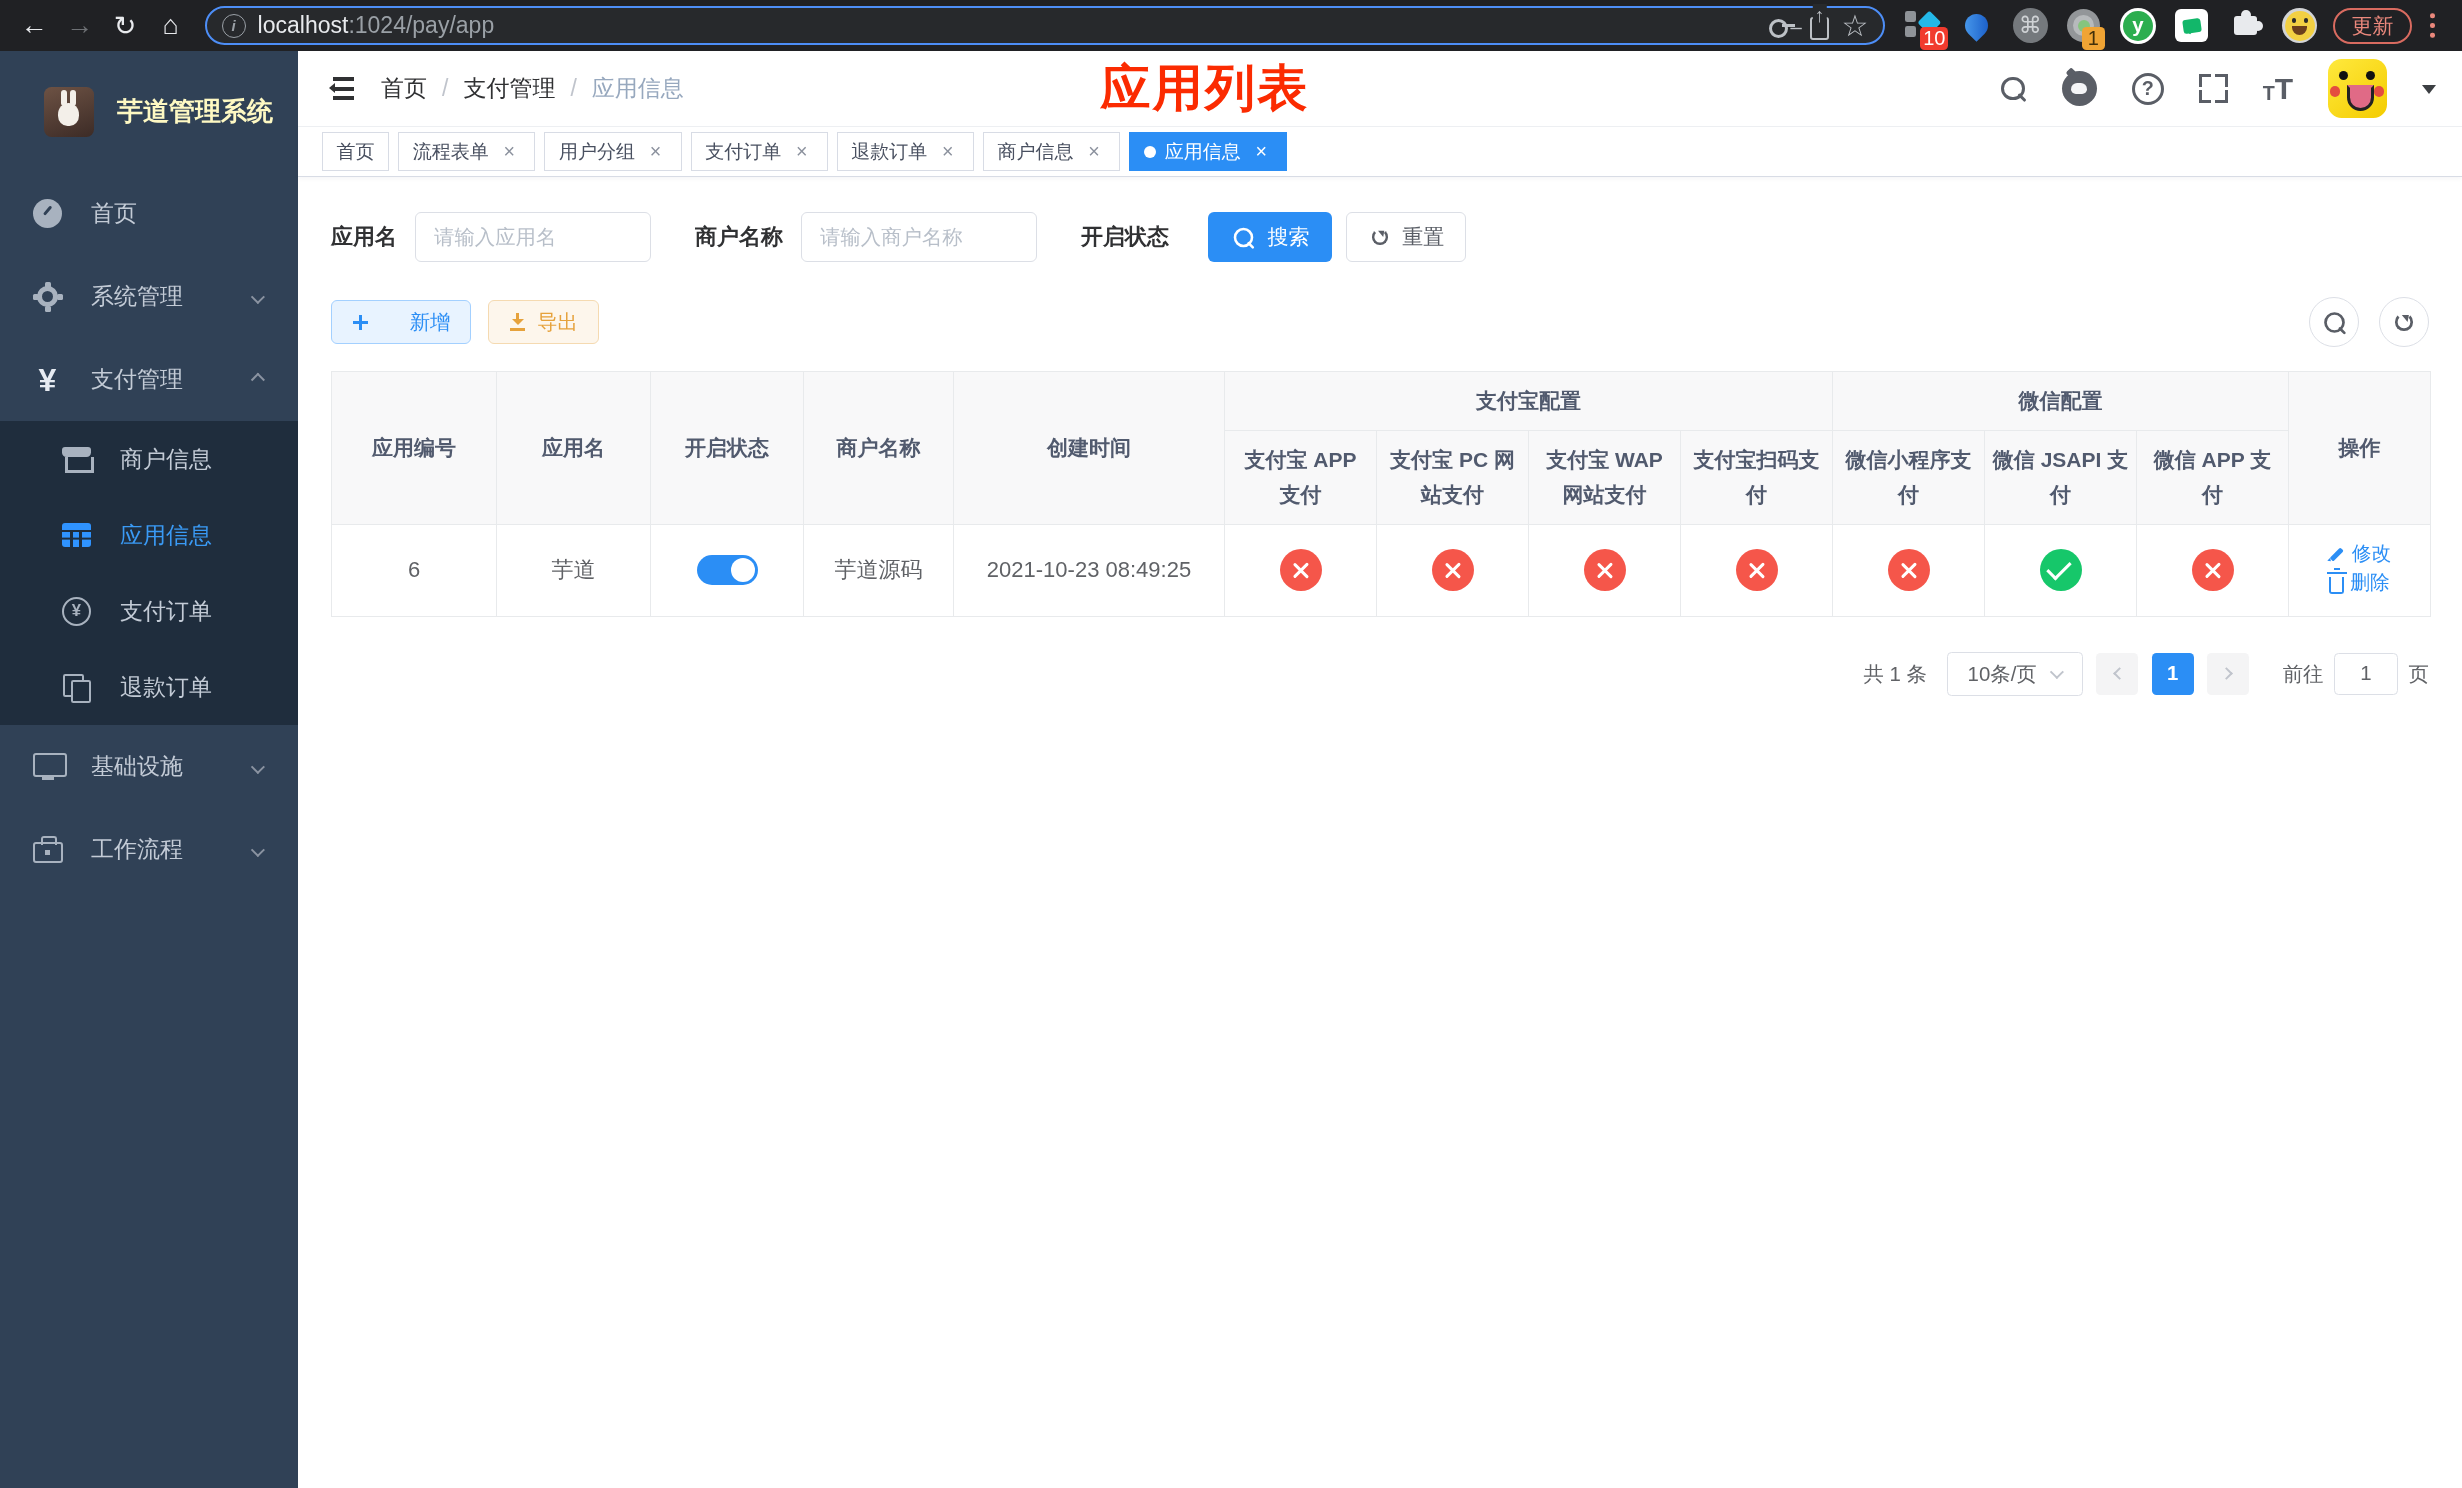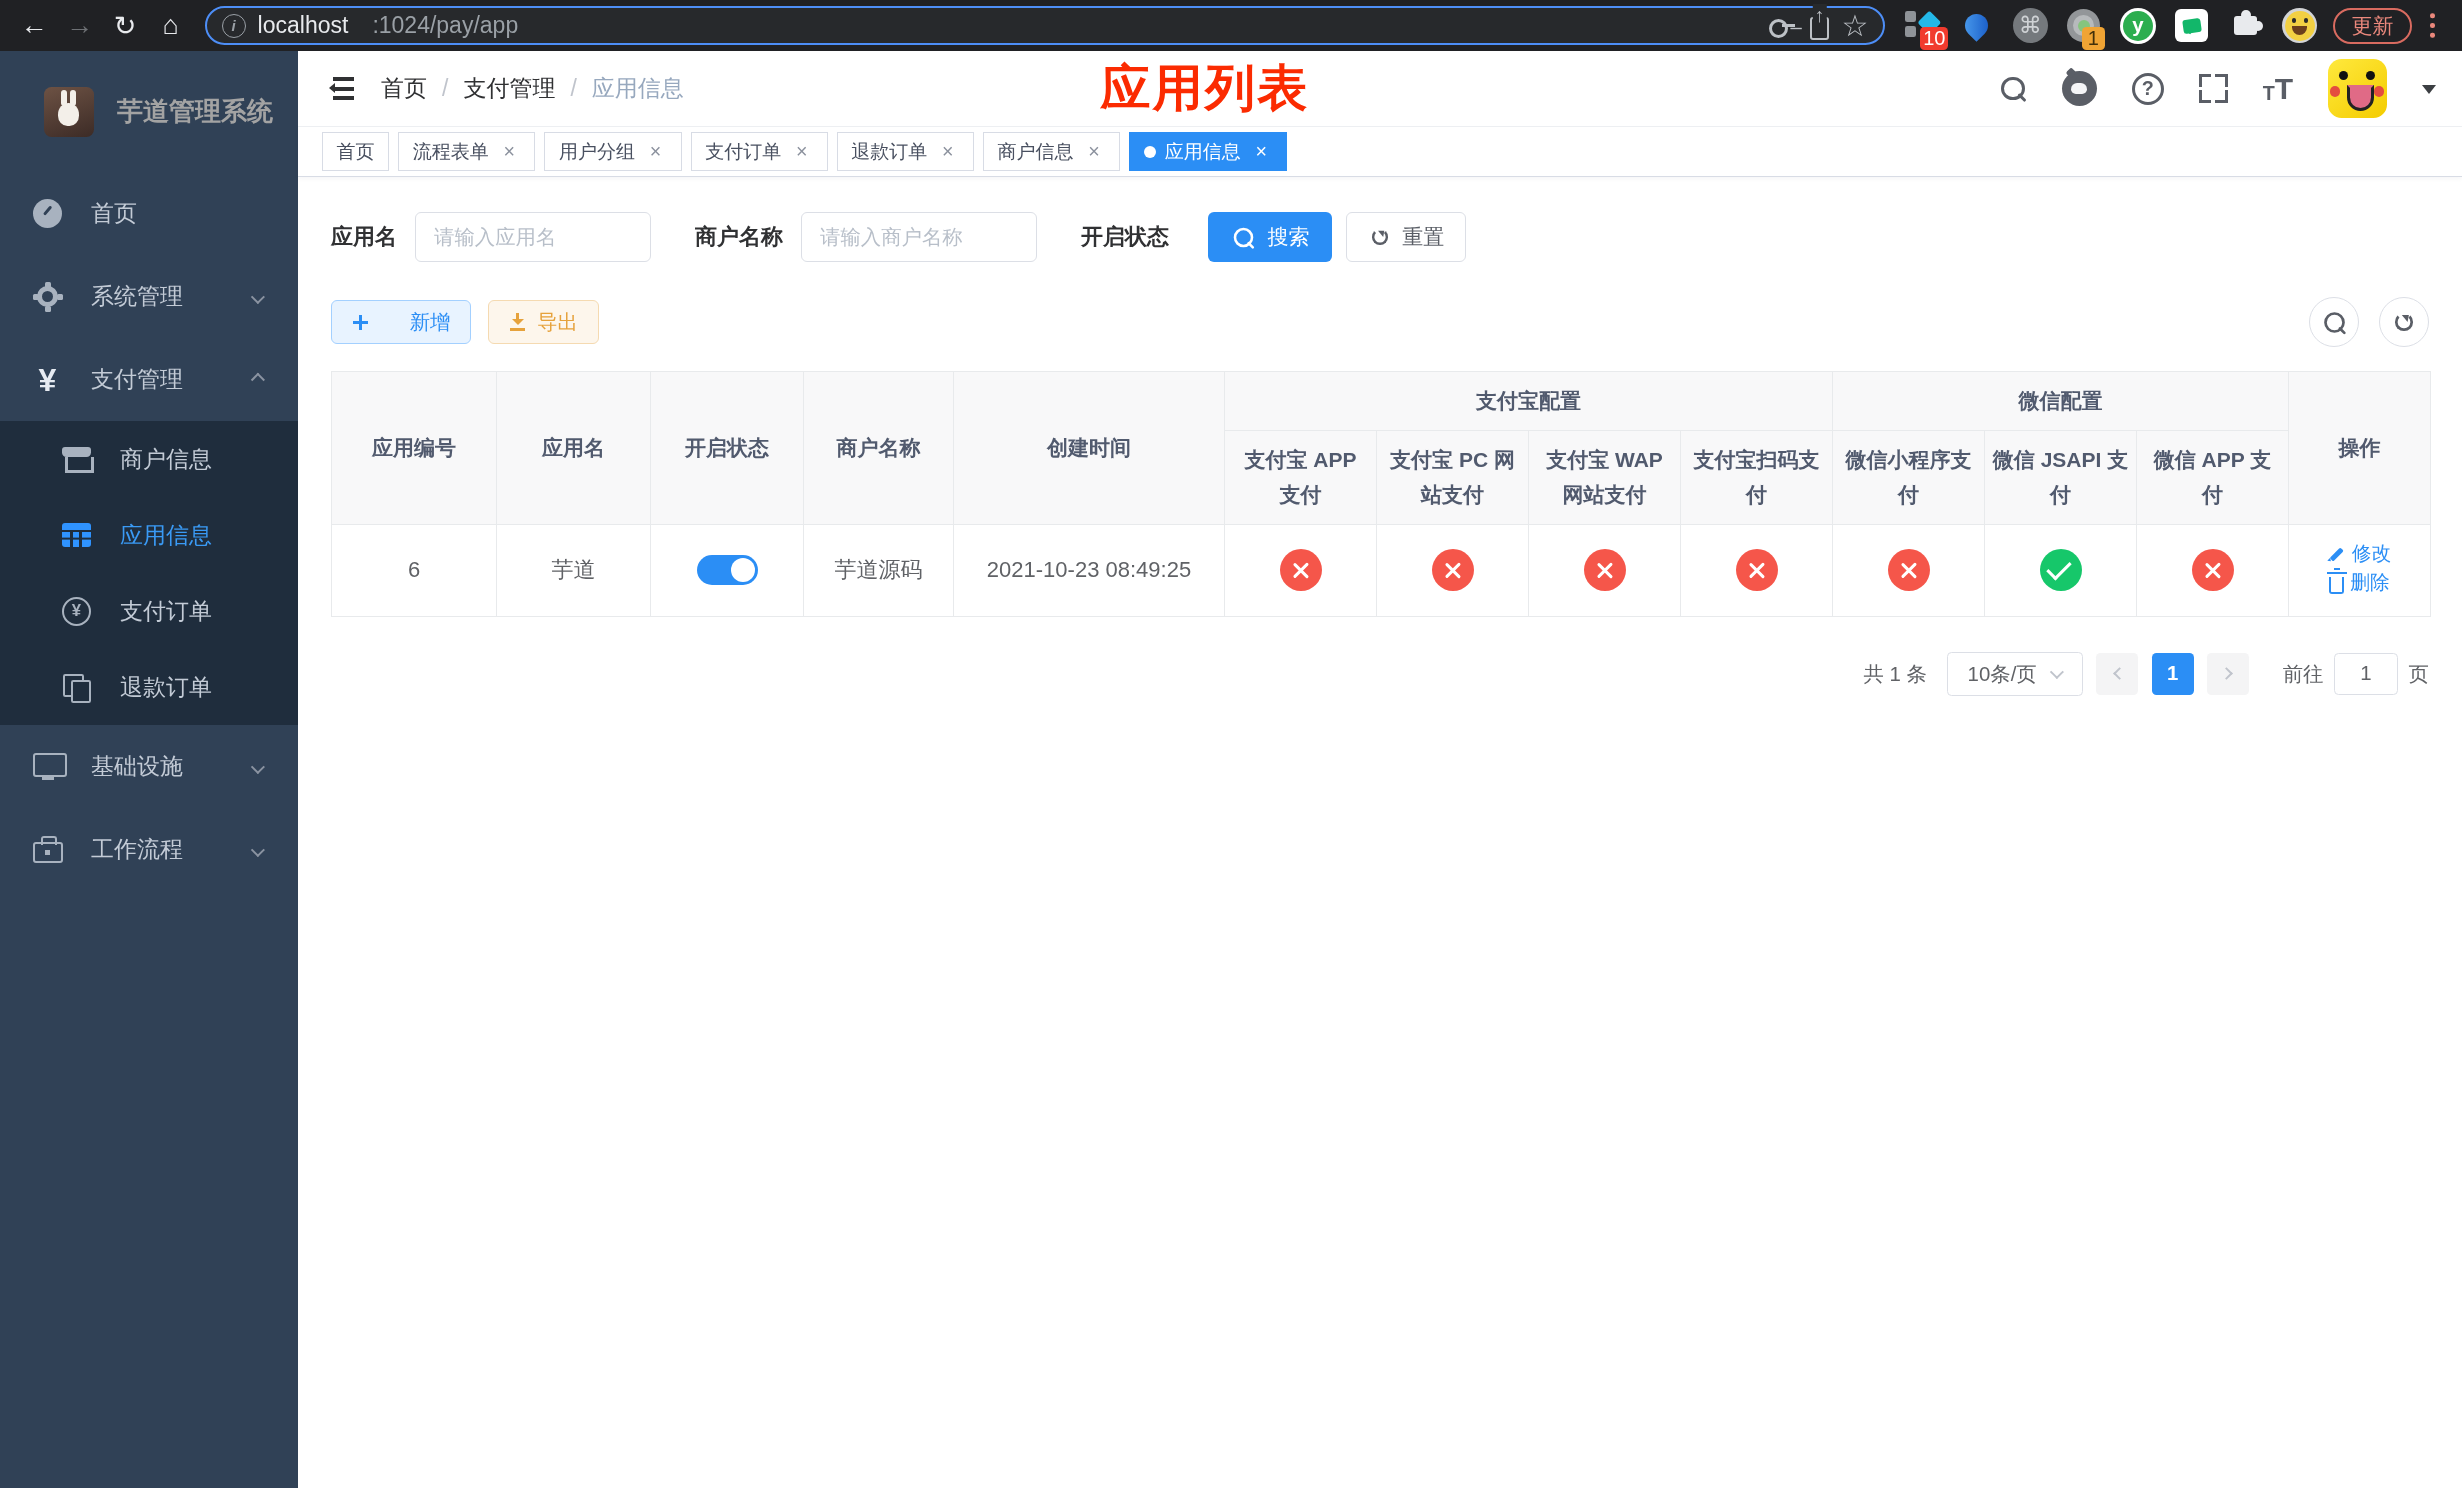--- a/index.html
+++ b/index.html
@@ -18,21 +18,21 @@
     font-family:"Liberation Sans","DejaVu Sans",sans-serif;position:relative;
   }
   
   .browser-bar{height:51px;background:#202124;display:flex;align-items:center;padding:0 13.6px;gap:4.5px;}
   .bicon{width:41px;height:41px;border-radius:50%;display:flex;align-items:center;justify-content:center;font-size:27px;color:#e8eaed;flex-shrink:0;}
   .bicon.dim{color:#6e7175;}
   .url-bar{flex:1;height:39px;margin:0 9px;background:#27292c;border:2.3px solid #4d8ef7;border-radius:21px;display:flex;align-items:center;padding:0 15px;gap:12px;min-width:0;}
   .info-badge{width:24px;height:24px;border-radius:50%;border:1.5px solid #9aa0a6;color:#9aa0a6;font-size:15px;display:flex;align-items:center;justify-content:center;flex-shrink:0;}
   .info-badge::before{content:"i";font-style:italic;font-weight:700;}
   .url-text{font-size:23px;color:#e8eaed;white-space:nowrap;}
-  .url-text .dim-path{color:#9aa0a6;margin-left:24px;}
+  .url-text .dim-path{color:#9aa0a6;}
   .url-spacer{flex:1;}
   .i-key{width:29px;height:16.7px;position:relative;flex-shrink:0;}
   .i-key::before{content:"";position:absolute;left:0;top:1.5px;width:13px;height:13px;border:3px solid #bdc1c6;border-radius:50%;}
   .i-key::after{content:"";position:absolute;left:13px;top:6.8px;width:13.6px;height:3px;background:#bdc1c6;box-shadow:7.6px 3px 0 -0.8px #bdc1c6;}
   .i-share{width:19.7px;height:23px;border:2.3px solid #bdc1c6;border-radius:3px;position:relative;margin-top:6px;flex-shrink:0;}
   .i-share::before{content:"↑";position:absolute;top:-15px;left:50%;transform:translateX(-50%);background:#27292c;padding:0 2.3px;color:#bdc1c6;font-size:19.7px;}
   .i-star{font-size:30px;color:#bdc1c6;line-height:1;flex-shrink:0;}
   .i-star::before{content:"☆";}
   .ext-cluster{display:flex;align-items:center;gap:18px;padding:0 6px;flex-shrink:0;}
   .ext{position:relative;width:36px;height:36px;display:flex;align-items:center;justify-content:center;flex-shrink:0;}
@@ -65,21 +65,21 @@
   
   .app{display:flex;height:1437px;}
   .sidebar{width:298px;flex-shrink:0;background:var(--sidebar-bg);}
   .main{flex:1;display:flex;flex-direction:column;background:#fff;min-width:0;}
 
   
   .logo-row{height:121px;display:flex;align-items:center;padding-left:44px;gap:23px;}
   .logo-img{width:50px;height:50px;border-radius:7.6px;background:linear-gradient(160deg,#6d5244,#3c2b26);position:relative;overflow:hidden;flex-shrink:0;}
   .logo-img::before{content:"";position:absolute;left:14.4px;top:16.7px;width:21px;height:23px;background:#f3efe9;border-radius:50% 50% 45% 45%;}
   .logo-img::after{content:"";position:absolute;left:17.4px;top:3px;width:6px;height:16.7px;background:#f3efe9;border-radius:4.5px;box-shadow:9px 0 0 #f3efe9;}
-  .logo-title{font-size:26px;color:#a3a3a3;font-weight:700;white-space:nowrap;}
+  .logo-title{font-size:26px;color:#fef9c3;font-weight:700;white-space:nowrap;}
   .menu-item{height:83px;display:flex;align-items:center;padding:0 33px 0 30px;font-size:23px;color:var(--menu-text);position:relative;cursor:pointer;}
   .mi-icon{width:35px;display:flex;justify-content:center;align-items:center;margin-right:26px;color:var(--menu-icon);flex-shrink:0;}
   .chev{display:inline-block;width:9.8px;height:9.8px;border-right:2.3px solid #8a93a1;border-bottom:2.3px solid #8a93a1;}
   .chev.down{transform:rotate(45deg);}
   .chev.up{transform:rotate(-135deg);}
   .menu-item .chev{position:absolute;right:35px;}
   .submenu{background:var(--submenu-bg);}
   .submenu .menu-item{height:76px;padding-left:59px;}
   .submenu .menu-item.active{color:#3a9af5;}
   

